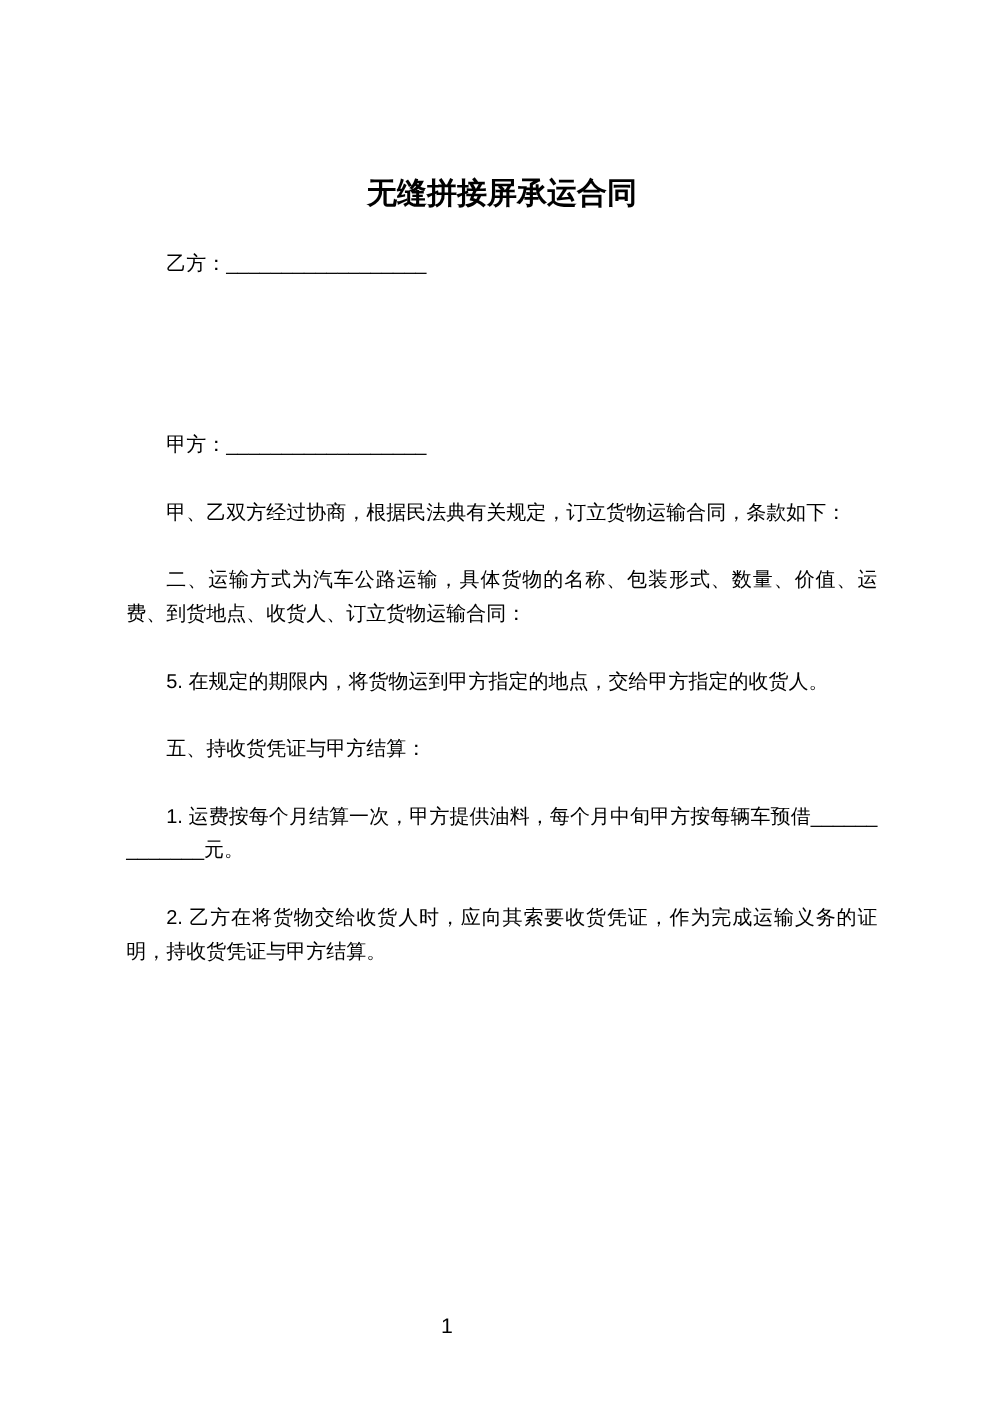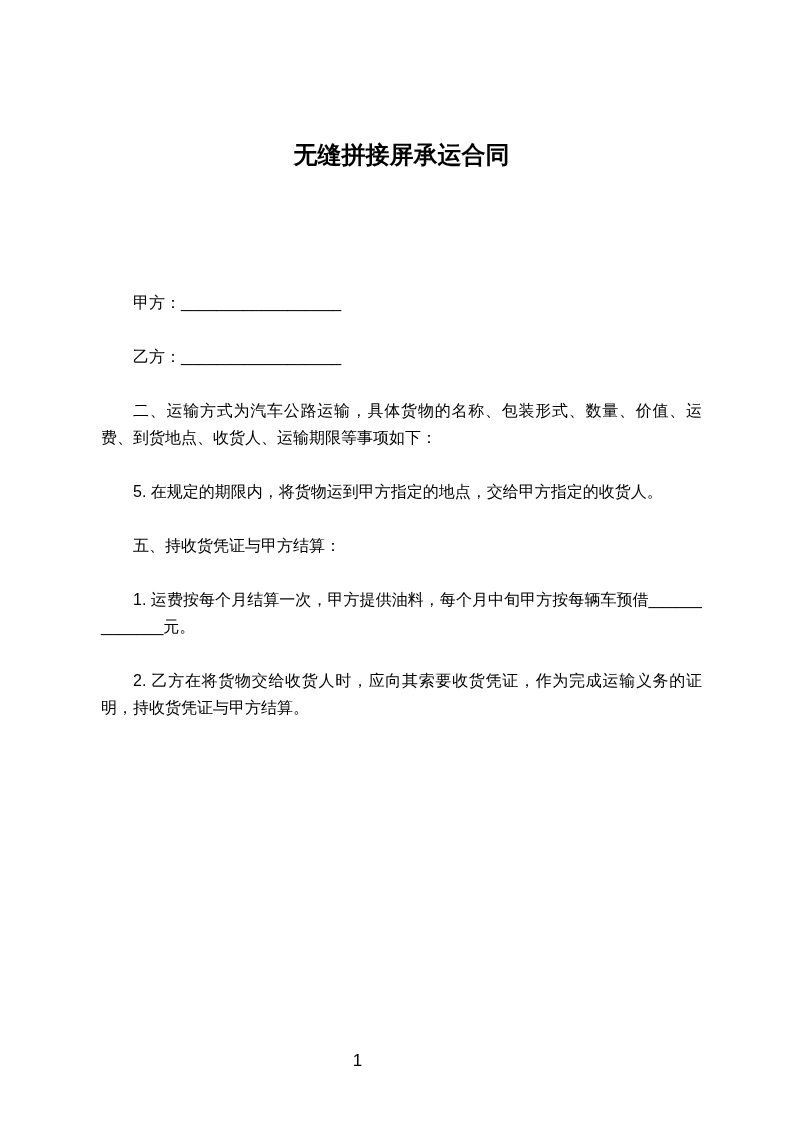--- a/index.html
+++ b/index.html
@@ -54,27 +54,28 @@
     color: #000000;
   }
 </style>
 </head>
 <body>
 
 <div class="page">
   <div class="content">
     <h1 class="doc-title">无缝拼接屏承运合同</h1>
 
+    <p class="para">乙方：__________________</p>
+
     <p class="para first-after-title">甲方：__________________</p>
 
-    <p class="para">乙方：__________________</p>
+    <p class="para">甲、乙双方经过协商，根据民法典有关规定，订立货物运输合同，条款如下：</p>
 
 
-
-    <p class="para">二、运输方式为汽车公路运输，具体货物的名称、包装形式、数量、价值、运费、到货地点、收货人、运输期限等事项如下：</p>
+    <p class="para">二、运输方式为汽车公路运输，具体货物的名称、包装形式、数量、价值、运费、到货地点、收货人、订立货物运输合同：</p>
 
 
 
     <p class="para">5. 在规定的期限内，将货物运到甲方指定的地点，交给甲方指定的收货人。</p>
 
 
     <p class="para">五、持收货凭证与甲方结算：</p>
 
     <p class="para">1. 运费按每个月结算一次，甲方提供油料，每个月中旬甲方按每辆车预借_____________元。</p>
 

